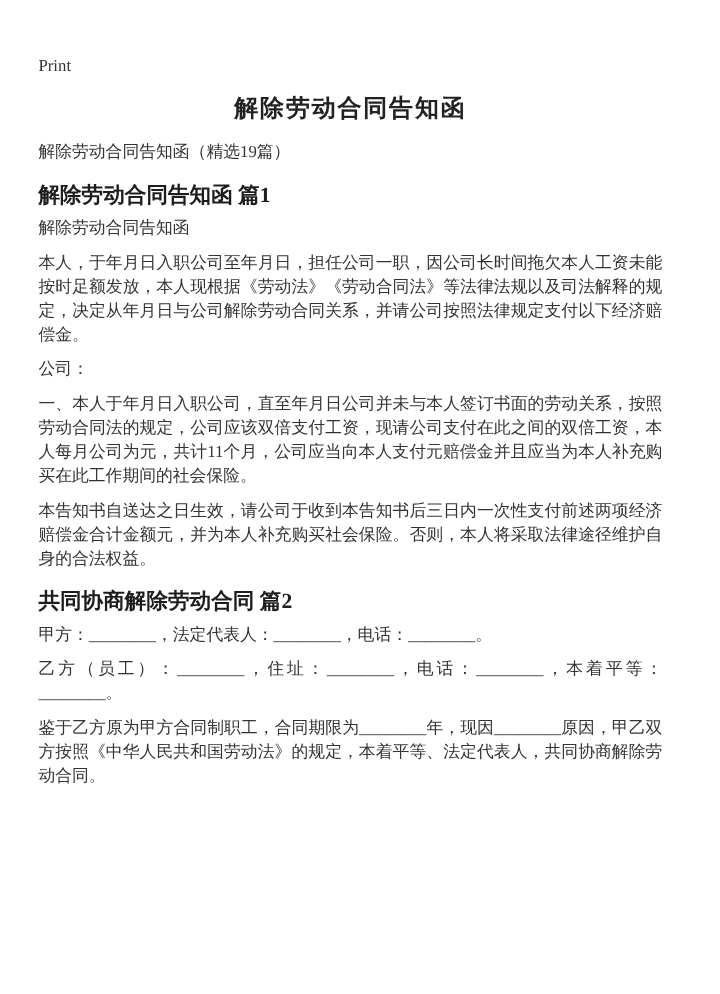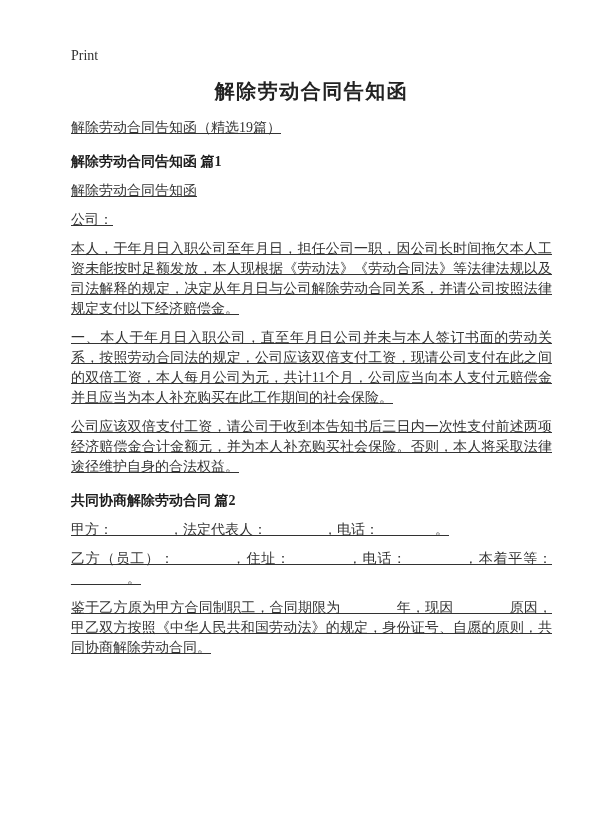--- a/index.html
+++ b/index.html
@@ -11,21 +11,21 @@
     width: 600px;
     height: 828px;
     overflow: hidden;
     font-family: "Liberation Serif", "DejaVu Serif", serif;
     color: #333333;
   }
   .page {
     box-sizing: border-box;
     width: 600px;
     height: 632px;
-    padding: 46px 48px 0 71px;
+    padding: 46px 48px 0 32px;
     background: #ffffff;
   }
   .print-link {
     font-size: 14px;
     line-height: 20px;
     color: #333333;
     cursor: pointer;
     display: inline-block;
   }
   .doc-title {
@@ -37,27 +37,26 @@
     line-height: 26px;
     margin: 12px 0 0 0;
   }
   .para {
     font-size: 14px;
     line-height: 20px;
     margin: 9px 0 0 0;
     text-align: justify;
     text-justify: inter-ideograph;
     color: #333333;
-    text-decoration: underline;
   }
   .subtitle {
     margin-top: 14px;
   }
   .sec-heading {
-    font-size: 14px;
+    font-size: 18px;
     font-weight: bold;
     color: #1d1d1d;
     line-height: 20px;
     margin: 14px 0 3px 0;
   }
 </style>
 </head>
 <body>
 
 <div class="page">
@@ -65,32 +64,32 @@
   <div class="print-link">Print</div>
 
   <h1 class="doc-title">解除劳动合同告知函</h1>
 
   <p class="para subtitle">解除劳动合同告知函（精选19篇）</p>
 
   <h2 class="sec-heading">解除劳动合同告知函 篇1</h2>
 
   <p class="para">解除劳动合同告知函</p>
 
+  <p class="para">本人，于年月日入职公司至年月日，担任公司一职，因公司长时间拖欠本人工资未能按时足额发放，本人现根据《劳动法》《劳动合同法》等法律法规以及司法解释的规定，决定从年月日与公司解除劳动合同关系，并请公司按照法律规定支付以下经济赔偿金。</p>
+
   <p class="para">公司：</p>
-
-  <p class="para">本人，于年月日入职公司至年月日，担任公司一职，因公司长时间拖欠本人工资未能按时足额发放，本人现根据《劳动法》《劳动合同法》等法律法规以及司法解释的规定，决定从年月日与公司解除劳动合同关系，并请公司按照法律规定支付以下经济赔偿金。</p>
 
   <p class="para">一、本人于年月日入职公司，直至年月日公司并未与本人签订书面的劳动关系，按照劳动合同法的规定，公司应该双倍支付工资，现请公司支付在此之间的双倍工资，本人每月公司为元，共计11个月，公司应当向本人支付元赔偿金并且应当为本人补充购买在此工作期间的社会保险。</p>
 
 
-  <p class="para">公司应该双倍支付工资，请公司于收到本告知书后三日内一次性支付前述两项经济赔偿金合计金额元，并为本人补充购买社会保险。否则，本人将采取法律途径维护自身的合法权益。</p>
+  <p class="para">本告知书自送达之日生效，请公司于收到本告知书后三日内一次性支付前述两项经济赔偿金合计金额元，并为本人补充购买社会保险。否则，本人将采取法律途径维护自身的合法权益。</p>
 
 
   <h2 class="sec-heading">共同协商解除劳动合同 篇2</h2>
 
   <p class="para">甲方：________，法定代表人：________，电话：________。</p>
 
   <p class="para">乙方（员工）：________，住址：________，电话：________，本着平等：________。</p>
 
-  <p class="para">鉴于乙方原为甲方合同制职工，合同期限为________年，现因________原因，甲乙双方按照《中华人民共和国劳动法》的规定，身份证号、自愿的原则，共同协商解除劳动合同。</p>
+  <p class="para">鉴于乙方原为甲方合同制职工，合同期限为________年，现因________原因，甲乙双方按照《中华人民共和国劳动法》的规定，本着平等、法定代表人，共同协商解除劳动合同。</p>
 
 
 </div>
 
 </body></html>

